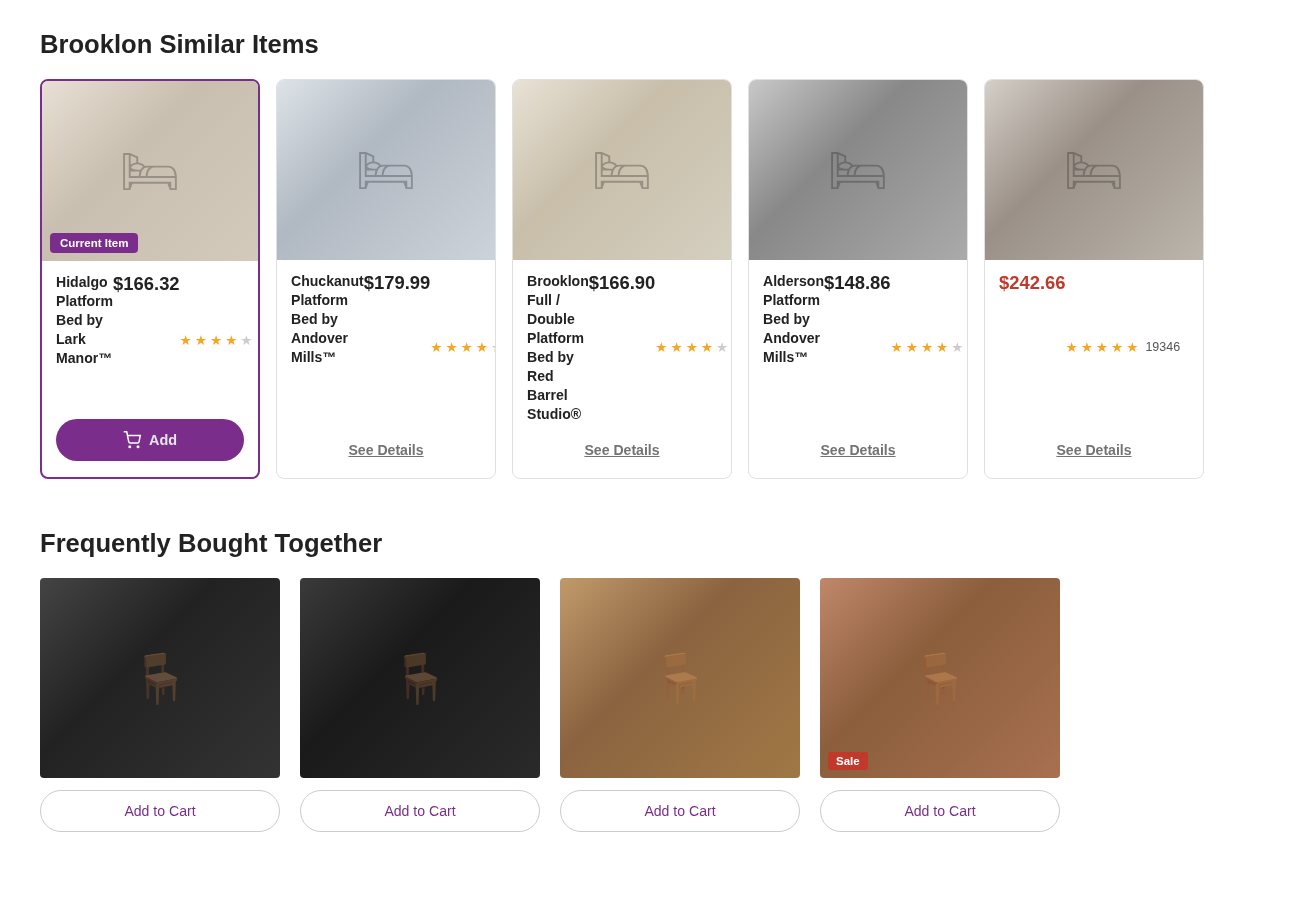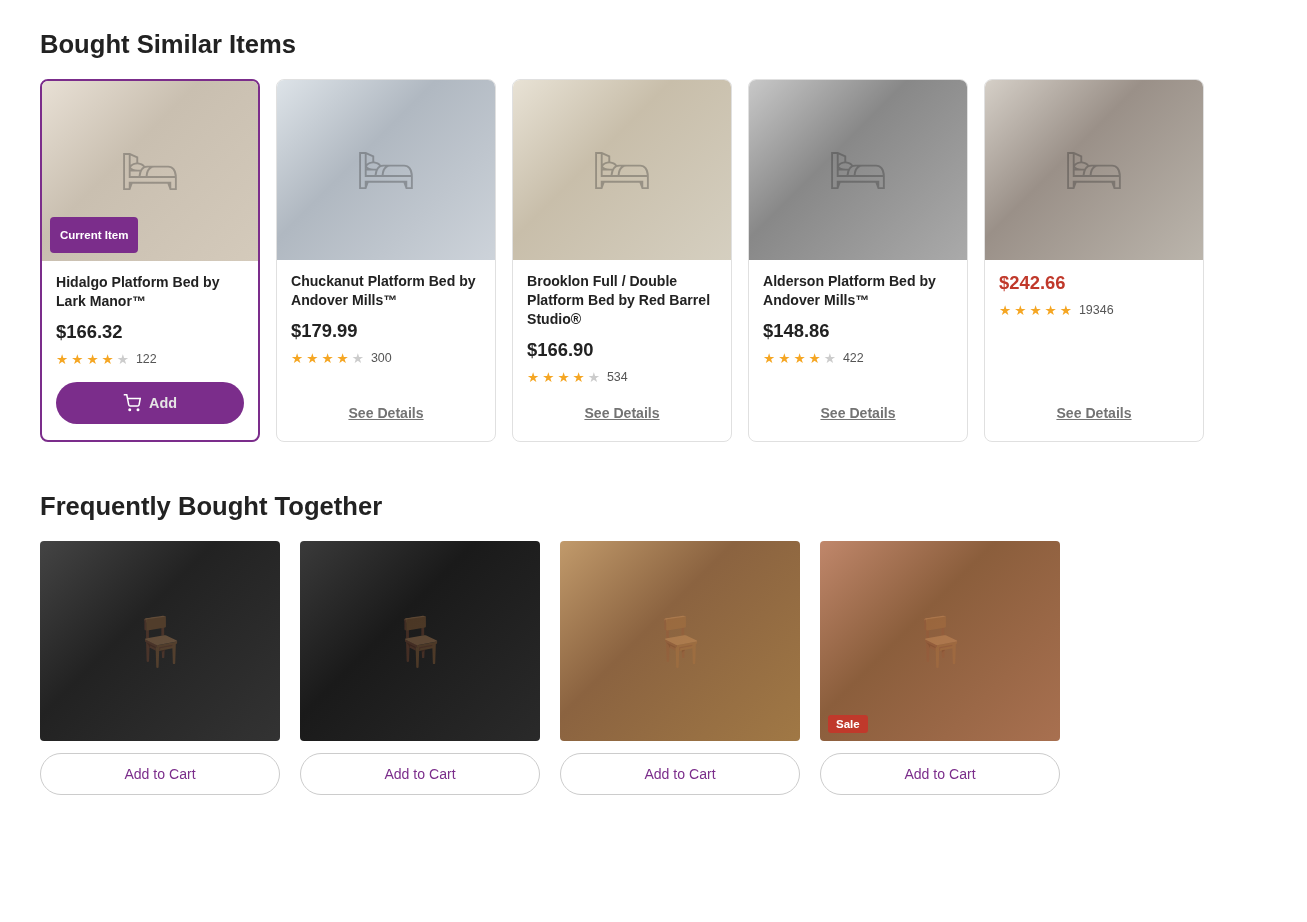--- a/index.html
+++ b/index.html
@@ -42,30 +42,30 @@
     }
 
     .current-item-badge {
       position: absolute;
       bottom: 8px;
       left: 8px;
       background: #7b2d8b;
       color: #fff;
       font-size: 0.72rem;
       font-weight: 600;
-      padding: 12px 10px;
+      padding: 4px 10px;
       border-radius: 4px;
       z-index: 2;
     }
 
     .compare-card-body {
       padding: 12px 14px 0 14px;
       flex: 1;
       display: flex;
-      flex-direction: column;
+      flex-direction: row;
     }
 
     .compare-card-title {
       font-size: 0.88rem;
       font-weight: 600;
       line-height: 1.35;
       margin-bottom: 10px;
     }
 
     .compare-card-price {
@@ -192,21 +192,21 @@
     .furniture-icon {
       font-size: 3rem;
       opacity: 0.3;
       color: #fff;
     }
   </style>
 </head>
 <body>
 
 <section>
-  <h2>Bought Similar Items</h2>
+  <h2>Brooklon Similar Items</h2>
   <div class="compare-grid" id="compare-grid">
       <div class="compare-card current">
     <div class="compare-card-img img-hidalgo">
       <div class="bed-placeholder">
         <span class="bed-icon">🛏</span>
       </div>
       <div class="current-item-badge">Current Item</div>
     </div>
     <div class="compare-card-body">
       <div class="compare-card-title">Hidalgo Platform Bed by Lark Manor™</div>

